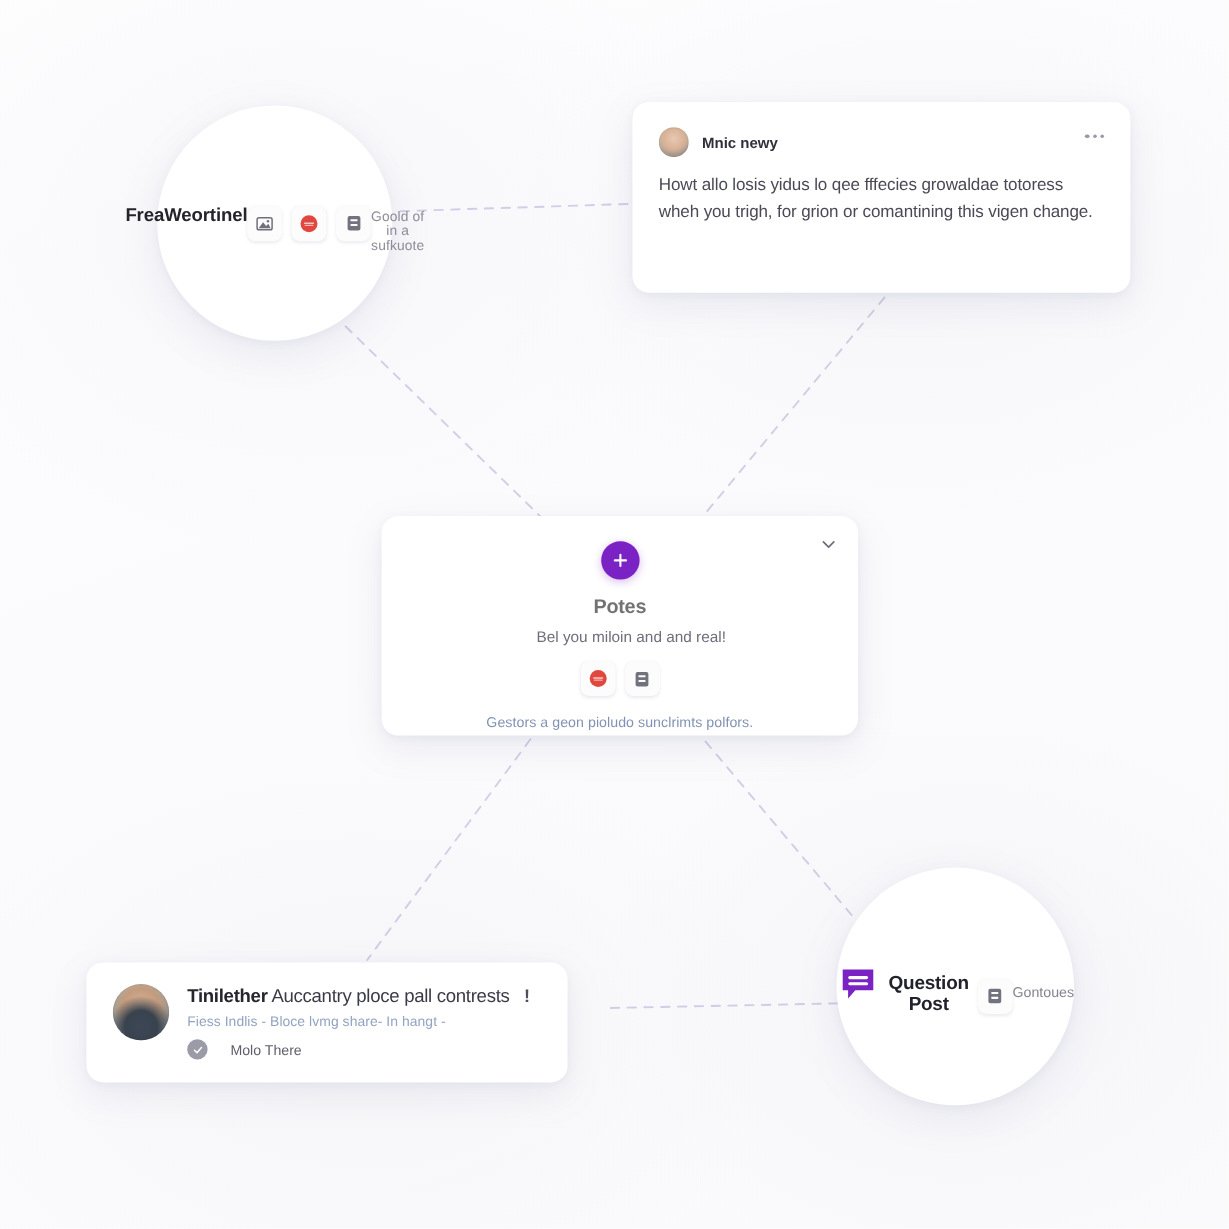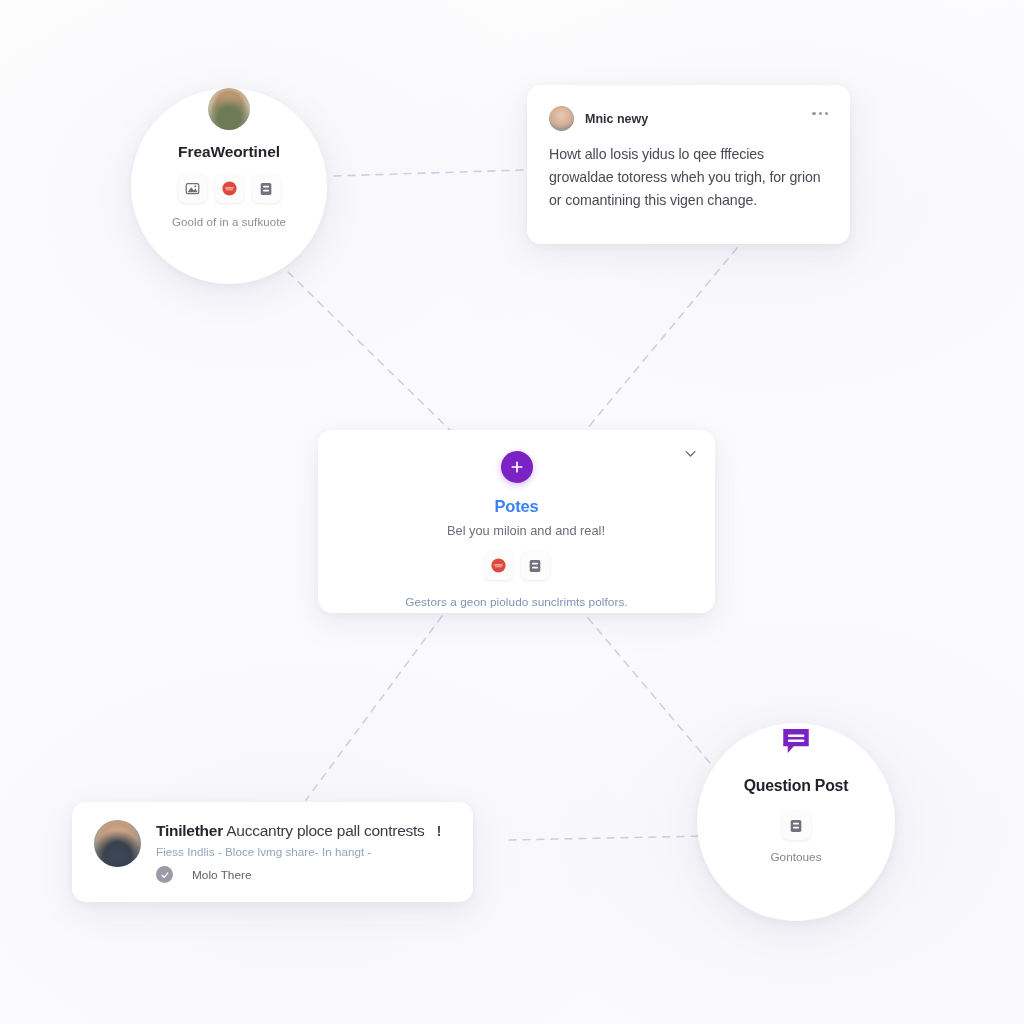--- a/index.html
+++ b/index.html
@@ -37,23 +37,23 @@
 
   
   .node { position: absolute; }
 
   .circle-node {
     border-radius: 50%;
     background: #ffffff;
     box-shadow: 0 10px 34px rgba(120,120,160,0.13),
                 0 2px 8px rgba(120,120,160,0.07);
     display: flex;
-    flex-direction: column;
+    flex-direction: row;
     align-items: center;
-    justify-content: flex-start;
+    justify-content: center;
     text-align: center;
   }
 
   .card-node {
     background: #ffffff;
     border-radius: 14px;
     box-shadow: 0 10px 30px rgba(120,120,160,0.13),
                 0 2px 7px rgba(120,120,160,0.07);
   }
 
@@ -90,21 +90,21 @@
   .node-caption {
     margin-top: 13px;
     font-size: 11.5px;
     color: #8d8d99;
     letter-spacing: 0.1px;
   }
 
   
   #message-card {
     left: 527px; top: 85px;
-    width: 323px; height: 159px;
+    width: 415px; height: 159px;
     padding: 0;
   }
   #message-card .msg-head {
     display: flex; align-items: center;
     padding: 21px 22px 0 22px;
   }
   .avatar-photo-sm {
     width: 25px; height: 25px;
     border-radius: 50%;
     background:
@@ -156,21 +156,21 @@
     border-radius: 50%;
     background: #7b22c4;
     display: flex; align-items: center; justify-content: center;
     margin-top: 21px;
     box-shadow: 0 2px 7px rgba(123,34,196,0.30);
   }
   #center-title {
     margin-top: 14px;
     font-size: 16.5px;
     font-weight: 700;
-    color: #3b82f6;
+    color: #737373;
     letter-spacing: -0.2px;
   }
   #center-subtitle {
     margin-top: 7px;
     font-size: 12.8px;
     color: #6e6e7c;
     padding-left: 19px;
   }
   #center-card .icon-row { margin-top: 13px; }
   #center-footer {

